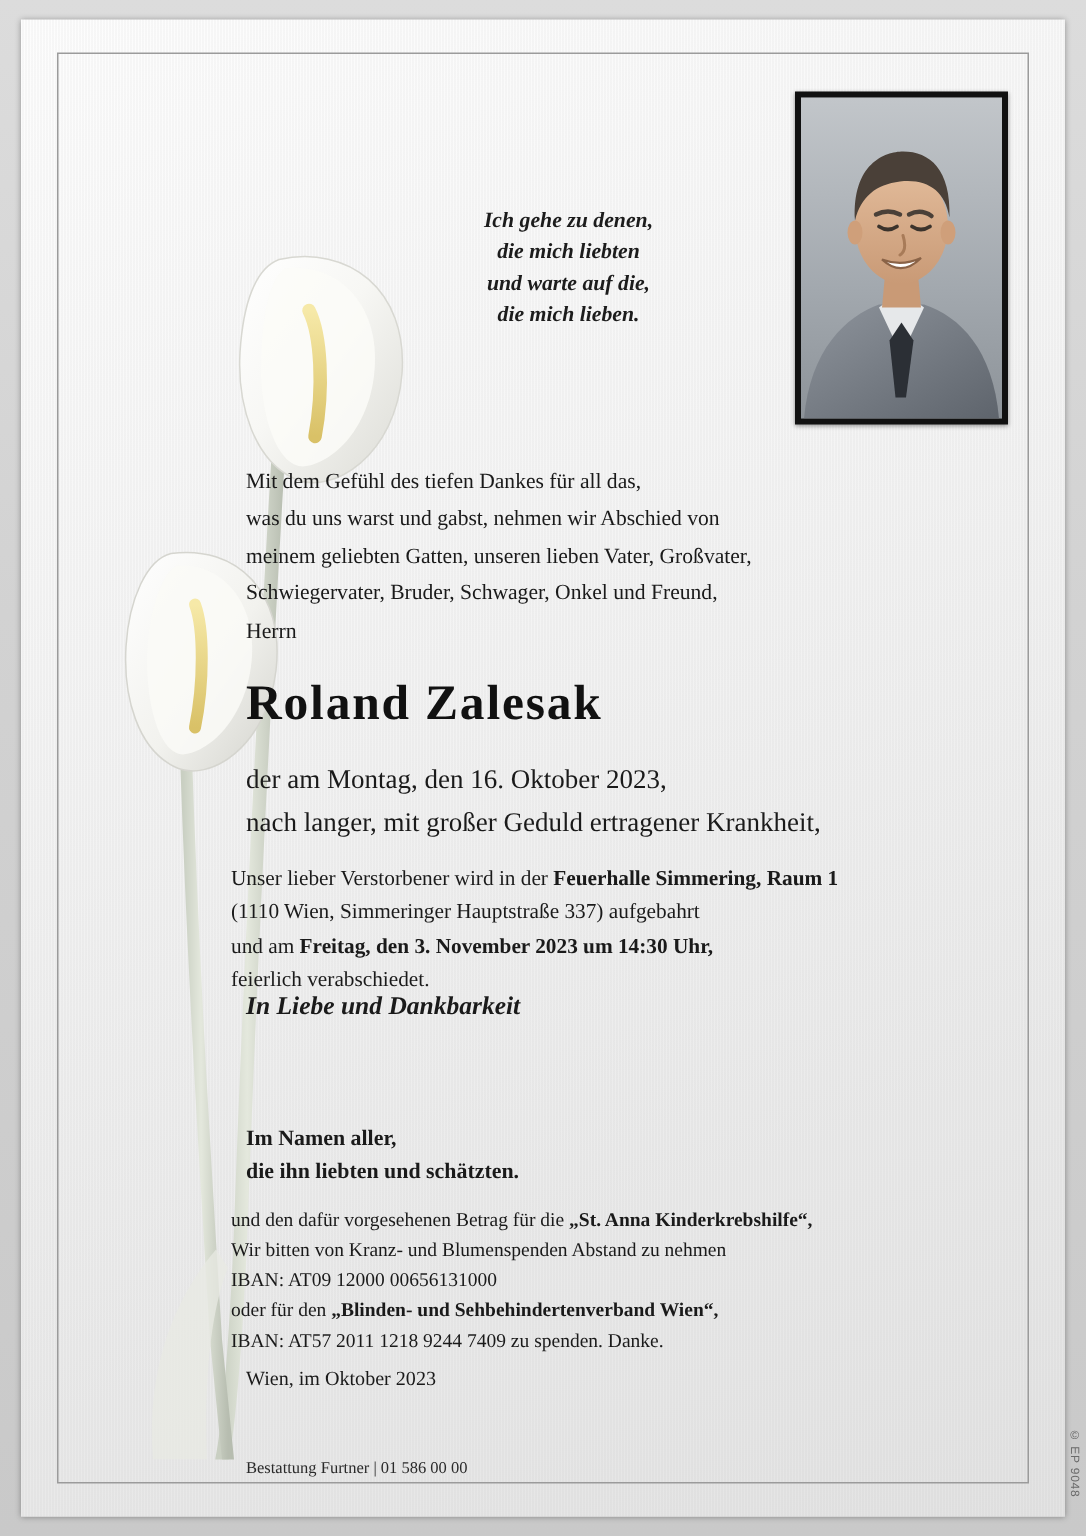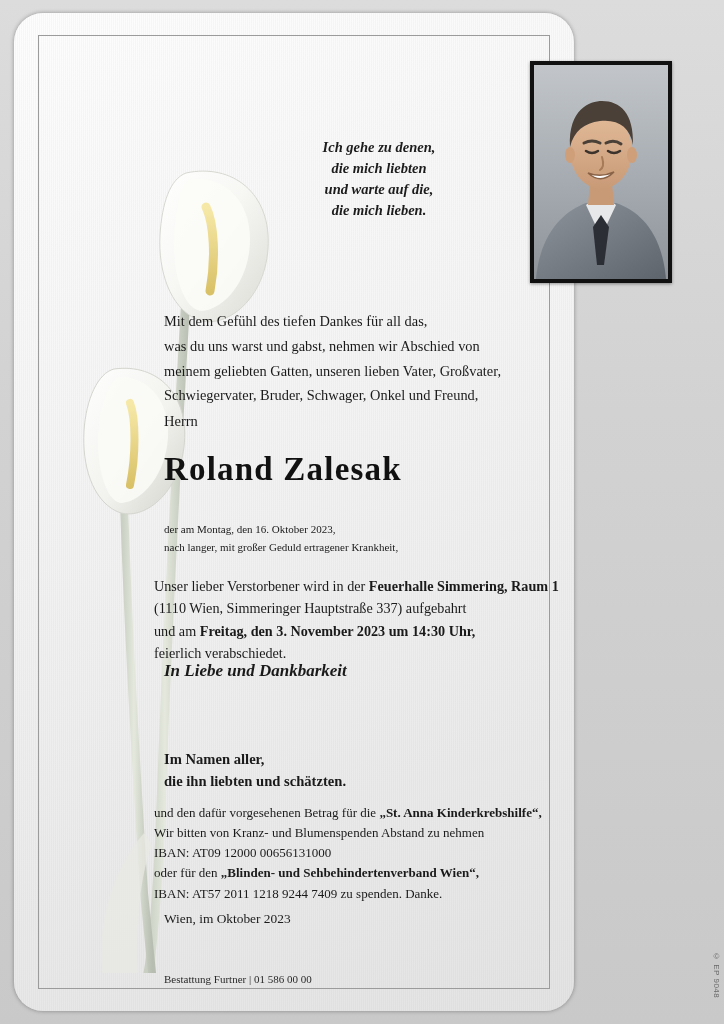--- a/index.html
+++ b/index.html
@@ -21,31 +21,30 @@
     height: 1024px;
     background:
       linear-gradient(180deg, #dcdcdc 0%, #d2d2d2 40%, #c9c9c9 100%);
     overflow: hidden;
   }
 
   .card {
     position: absolute;
     left: 14px;
     top: 13px;
-    width: 560px;
+    width: 696px;
     height: 998px;
     background:
       repeating-linear-gradient(90deg,
         rgba(255,255,255,0.0) 0px,
         rgba(255,255,255,0.0) 1px,
         rgba(0,0,0,0.025) 1px,
         rgba(0,0,0,0.025) 2px),
       linear-gradient(160deg, #fdfdfd 0%, #f5f5f5 35%, #ededed 65%, #e3e3e3 100%);
     box-shadow: 0 0 4px rgba(0,0,0,0.35);
-    border-radius: 29px;
   }
 
   .card-border {
     position: absolute;
     left: 24px;
     top: 22px;
     right: 24px;
     bottom: 22px;
     border: 1px solid #9b9b9b;
     pointer-events: none;
@@ -121,23 +120,23 @@
     top: 438px;
     width: 500px;
     font-size: 33px;
     font-weight: bold;
     letter-spacing: 1.2px;
     color: #111;
   }
 
   .death {
     left: 150px;
-    top: 508px;
-    width: 500px;
-    font-size: 11px;
+    top: 492px;
+    width: 500px;
+    font-size: 18px;
     line-height: 1.62;
   }
 
   .funeral {
     left: 140px;
     top: 562px;
     width: 520px;
     font-size: 14.2px;
     line-height: 1.58;
   }

